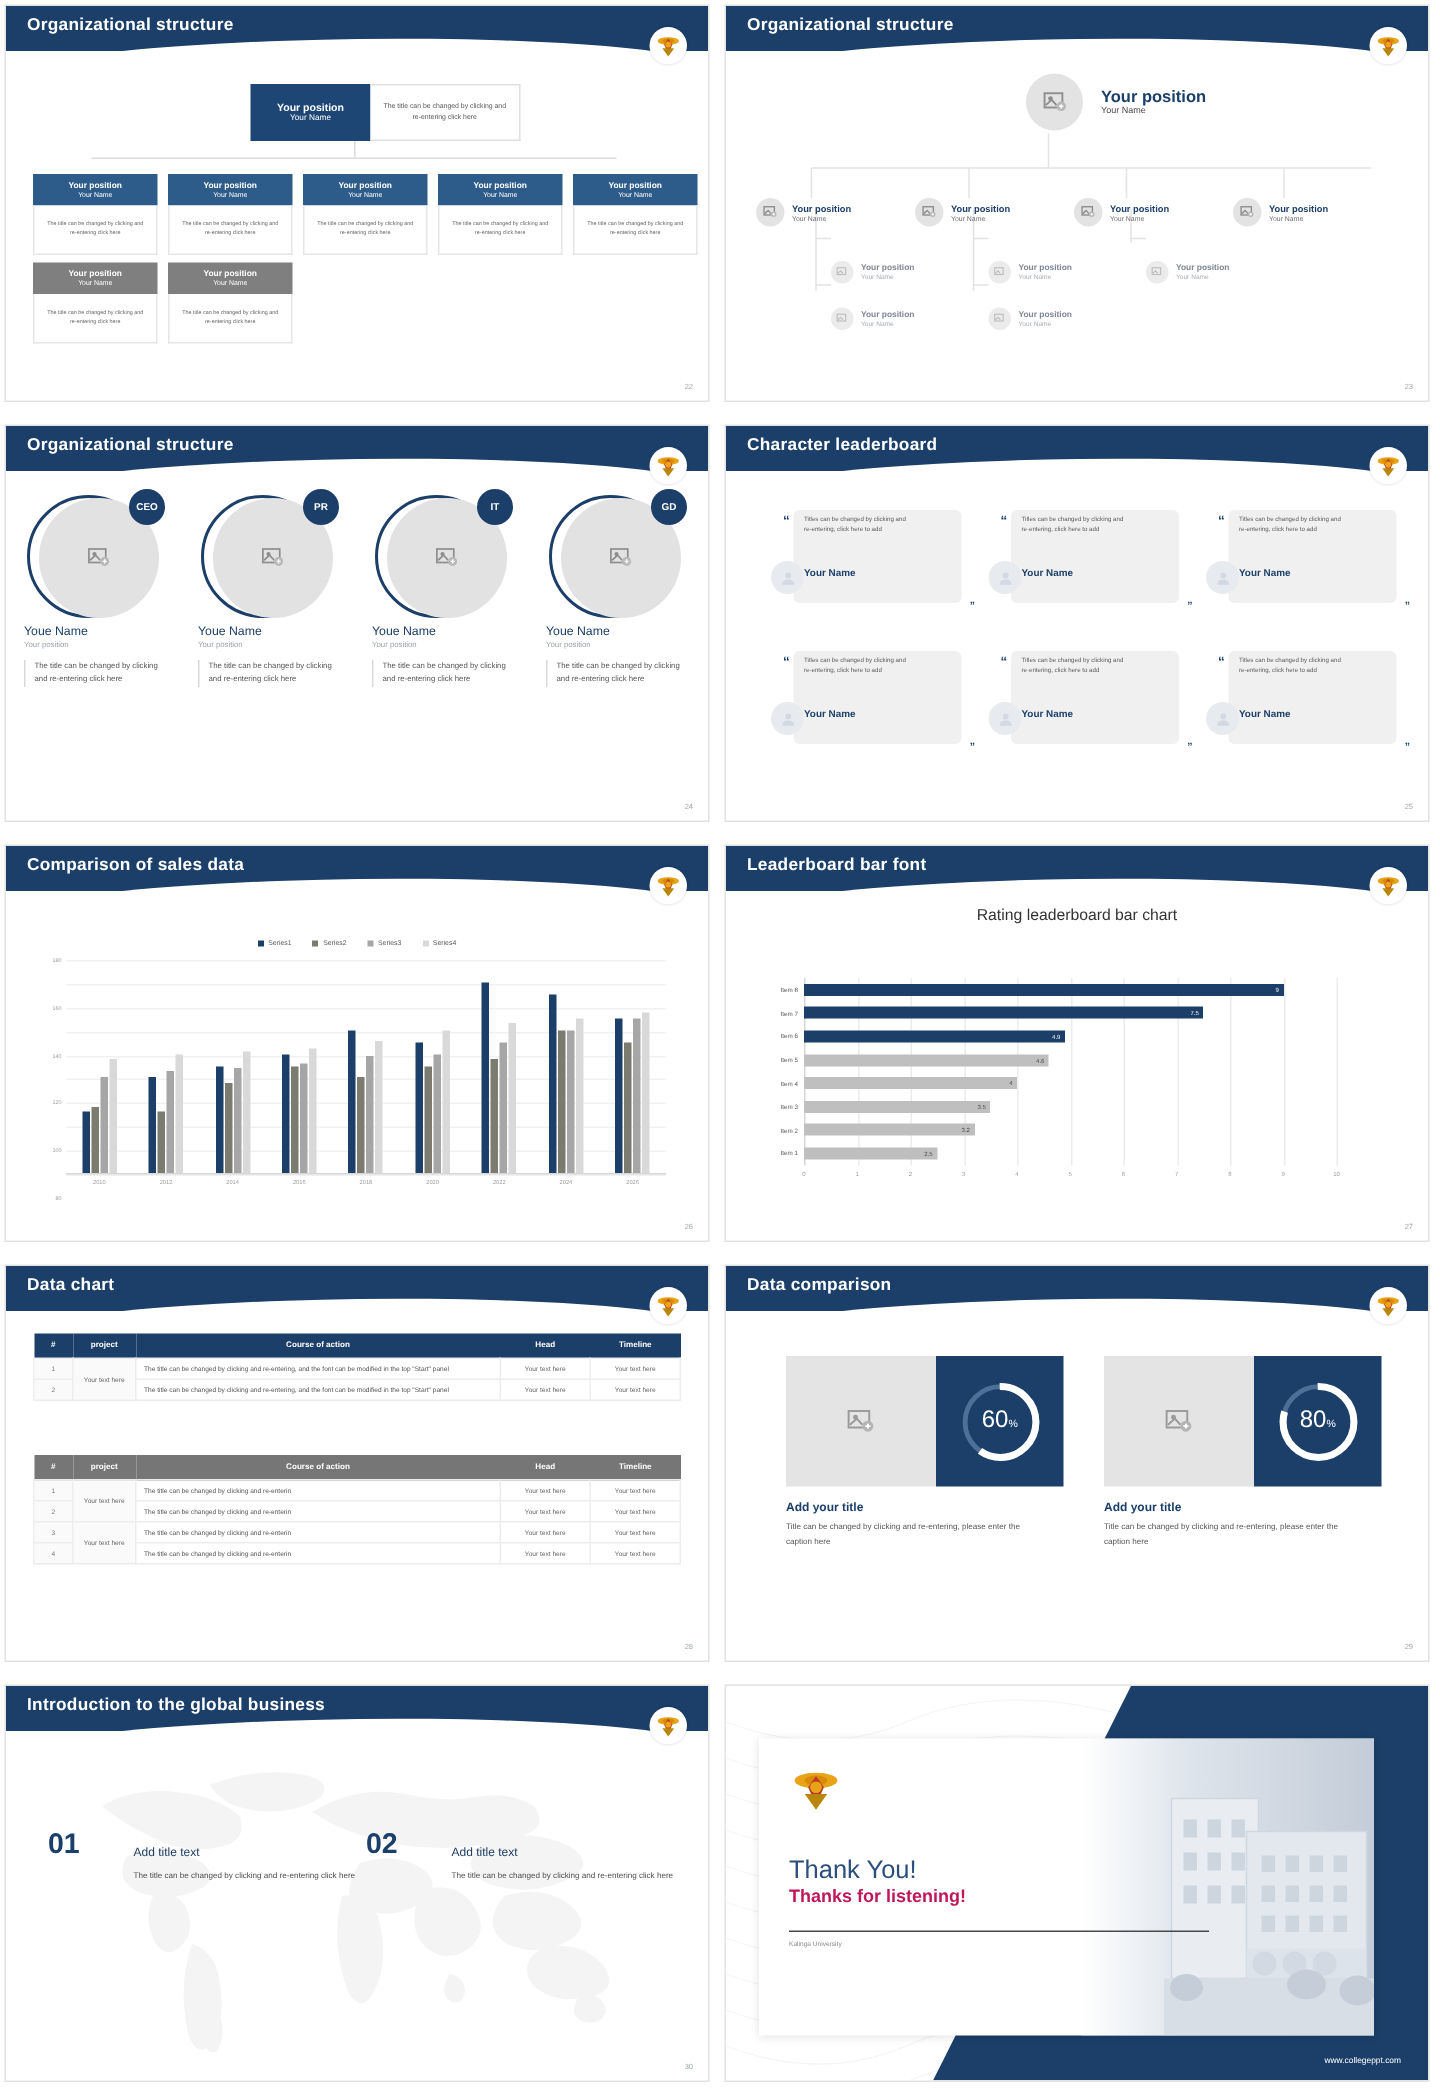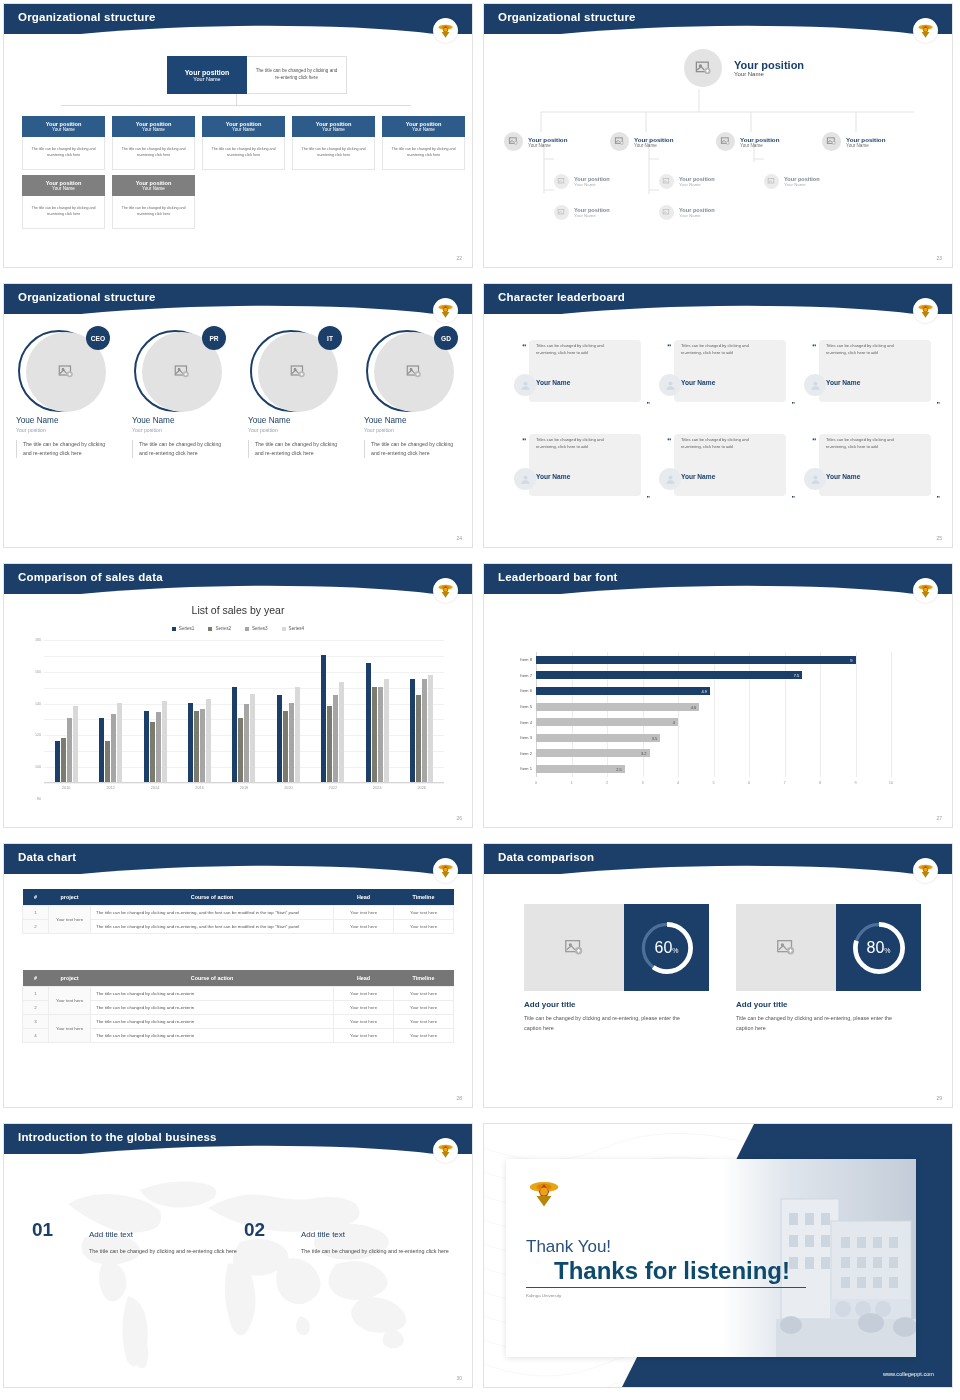--- a/index.html
+++ b/index.html
@@ -214,21 +214,21 @@
   .ty-card {
     position:absolute; left:22px; top:35px; width:410px; height:198px; background:#fff;
     box-shadow:0 1px 6px rgba(0,0,0,.12); overflow:hidden;
   }
   .ty-photo {
     position:absolute; right:0; top:0; width:195px; height:198px;
     background:linear-gradient(90deg,#ffffff 0%, #dfe5ec 35%, #c3ccd8 100%);
   }
   .ty-logo { position:absolute; left:20px; top:16px; width:36px; height:36px; }
   .ty-h1 { position:absolute; left:20px; top:78px; font-size:17px; color:#2a4f7c; font-weight:normal; }
-  .ty-h2 { position:absolute; left:20px; top:98px; font-size:24px; color:#0c4a6e; font-weight:bold;margin-left:28px; }
+  .ty-h2 { position:absolute; left:20px; top:98px; font-size:12px; color:#be185d; font-weight:bold; }
   .ty-rule { position:absolute; left:20px; top:128px; width:280px; height:1px; background:#4a4a4a; }
   .ty-sub { position:absolute; left:20px; top:134px; font-size:4.4px; color:#8b8b8b; }
   .ty-url { position:absolute; right:18px; bottom:10px; font-size:5.6px; color:#ffffff; }
 </style>
 </head>
 <body>
 
 <div class="deck">
 
   <div class="slide">
@@ -676,21 +676,20 @@
       <div class="emblem">
         <svg viewBox="0 0 24 24">
             <ellipse cx="12" cy="8" rx="9" ry="3.2" fill="#e8a317"></ellipse>
             <ellipse cx="12" cy="8" rx="5" ry="2.2" fill="#d98b00"></ellipse>
             <path d="M12 6 L15.5 11 L12 19 L8.5 11 Z" fill="#c0392b"></path>
             <circle cx="12" cy="11" r="2.6" fill="#e8a317"></circle>
             <path d="M7 14 L12 21 L17 14 Z" fill="#b8860b"></path>
           </svg>
       </div>
 
-      <div class="chart-title">List of sales by year</div>
       <div class="legend" id="bar-legend">
           <span>
             <i style="background: rgb(27, 63, 105);"></i>
             <span>Series1</span>
           </span>
           <span>
             <i style="background: rgb(123, 123, 112);"></i>
             <span>Series2</span>
           </span>
           <span>
@@ -806,20 +805,21 @@
       <div class="emblem">
         <svg viewBox="0 0 24 24">
             <ellipse cx="12" cy="8" rx="9" ry="3.2" fill="#e8a317"></ellipse>
             <ellipse cx="12" cy="8" rx="5" ry="2.2" fill="#d98b00"></ellipse>
             <path d="M12 6 L15.5 11 L12 19 L8.5 11 Z" fill="#c0392b"></path>
             <circle cx="12" cy="11" r="2.6" fill="#e8a317"></circle>
             <path d="M7 14 L12 21 L17 14 Z" fill="#b8860b"></path>
           </svg>
       </div>
 
+      <div class="chart-title">Rating leaderboard bar chart</div>
       <div class="hplot" id="hbar-plot">
           <div class="hvgrid" style="left: 35.5px;"></div>
           <div class="hvgrid" style="left: 71px;"></div>
           <div class="hvgrid" style="left: 106.5px;"></div>
           <div class="hvgrid" style="left: 142px;"></div>
           <div class="hvgrid" style="left: 177.5px;"></div>
           <div class="hvgrid" style="left: 213px;"></div>
           <div class="hvgrid" style="left: 248.5px;"></div>
           <div class="hvgrid" style="left: 284px;"></div>
           <div class="hvgrid" style="left: 319.5px;"></div>

